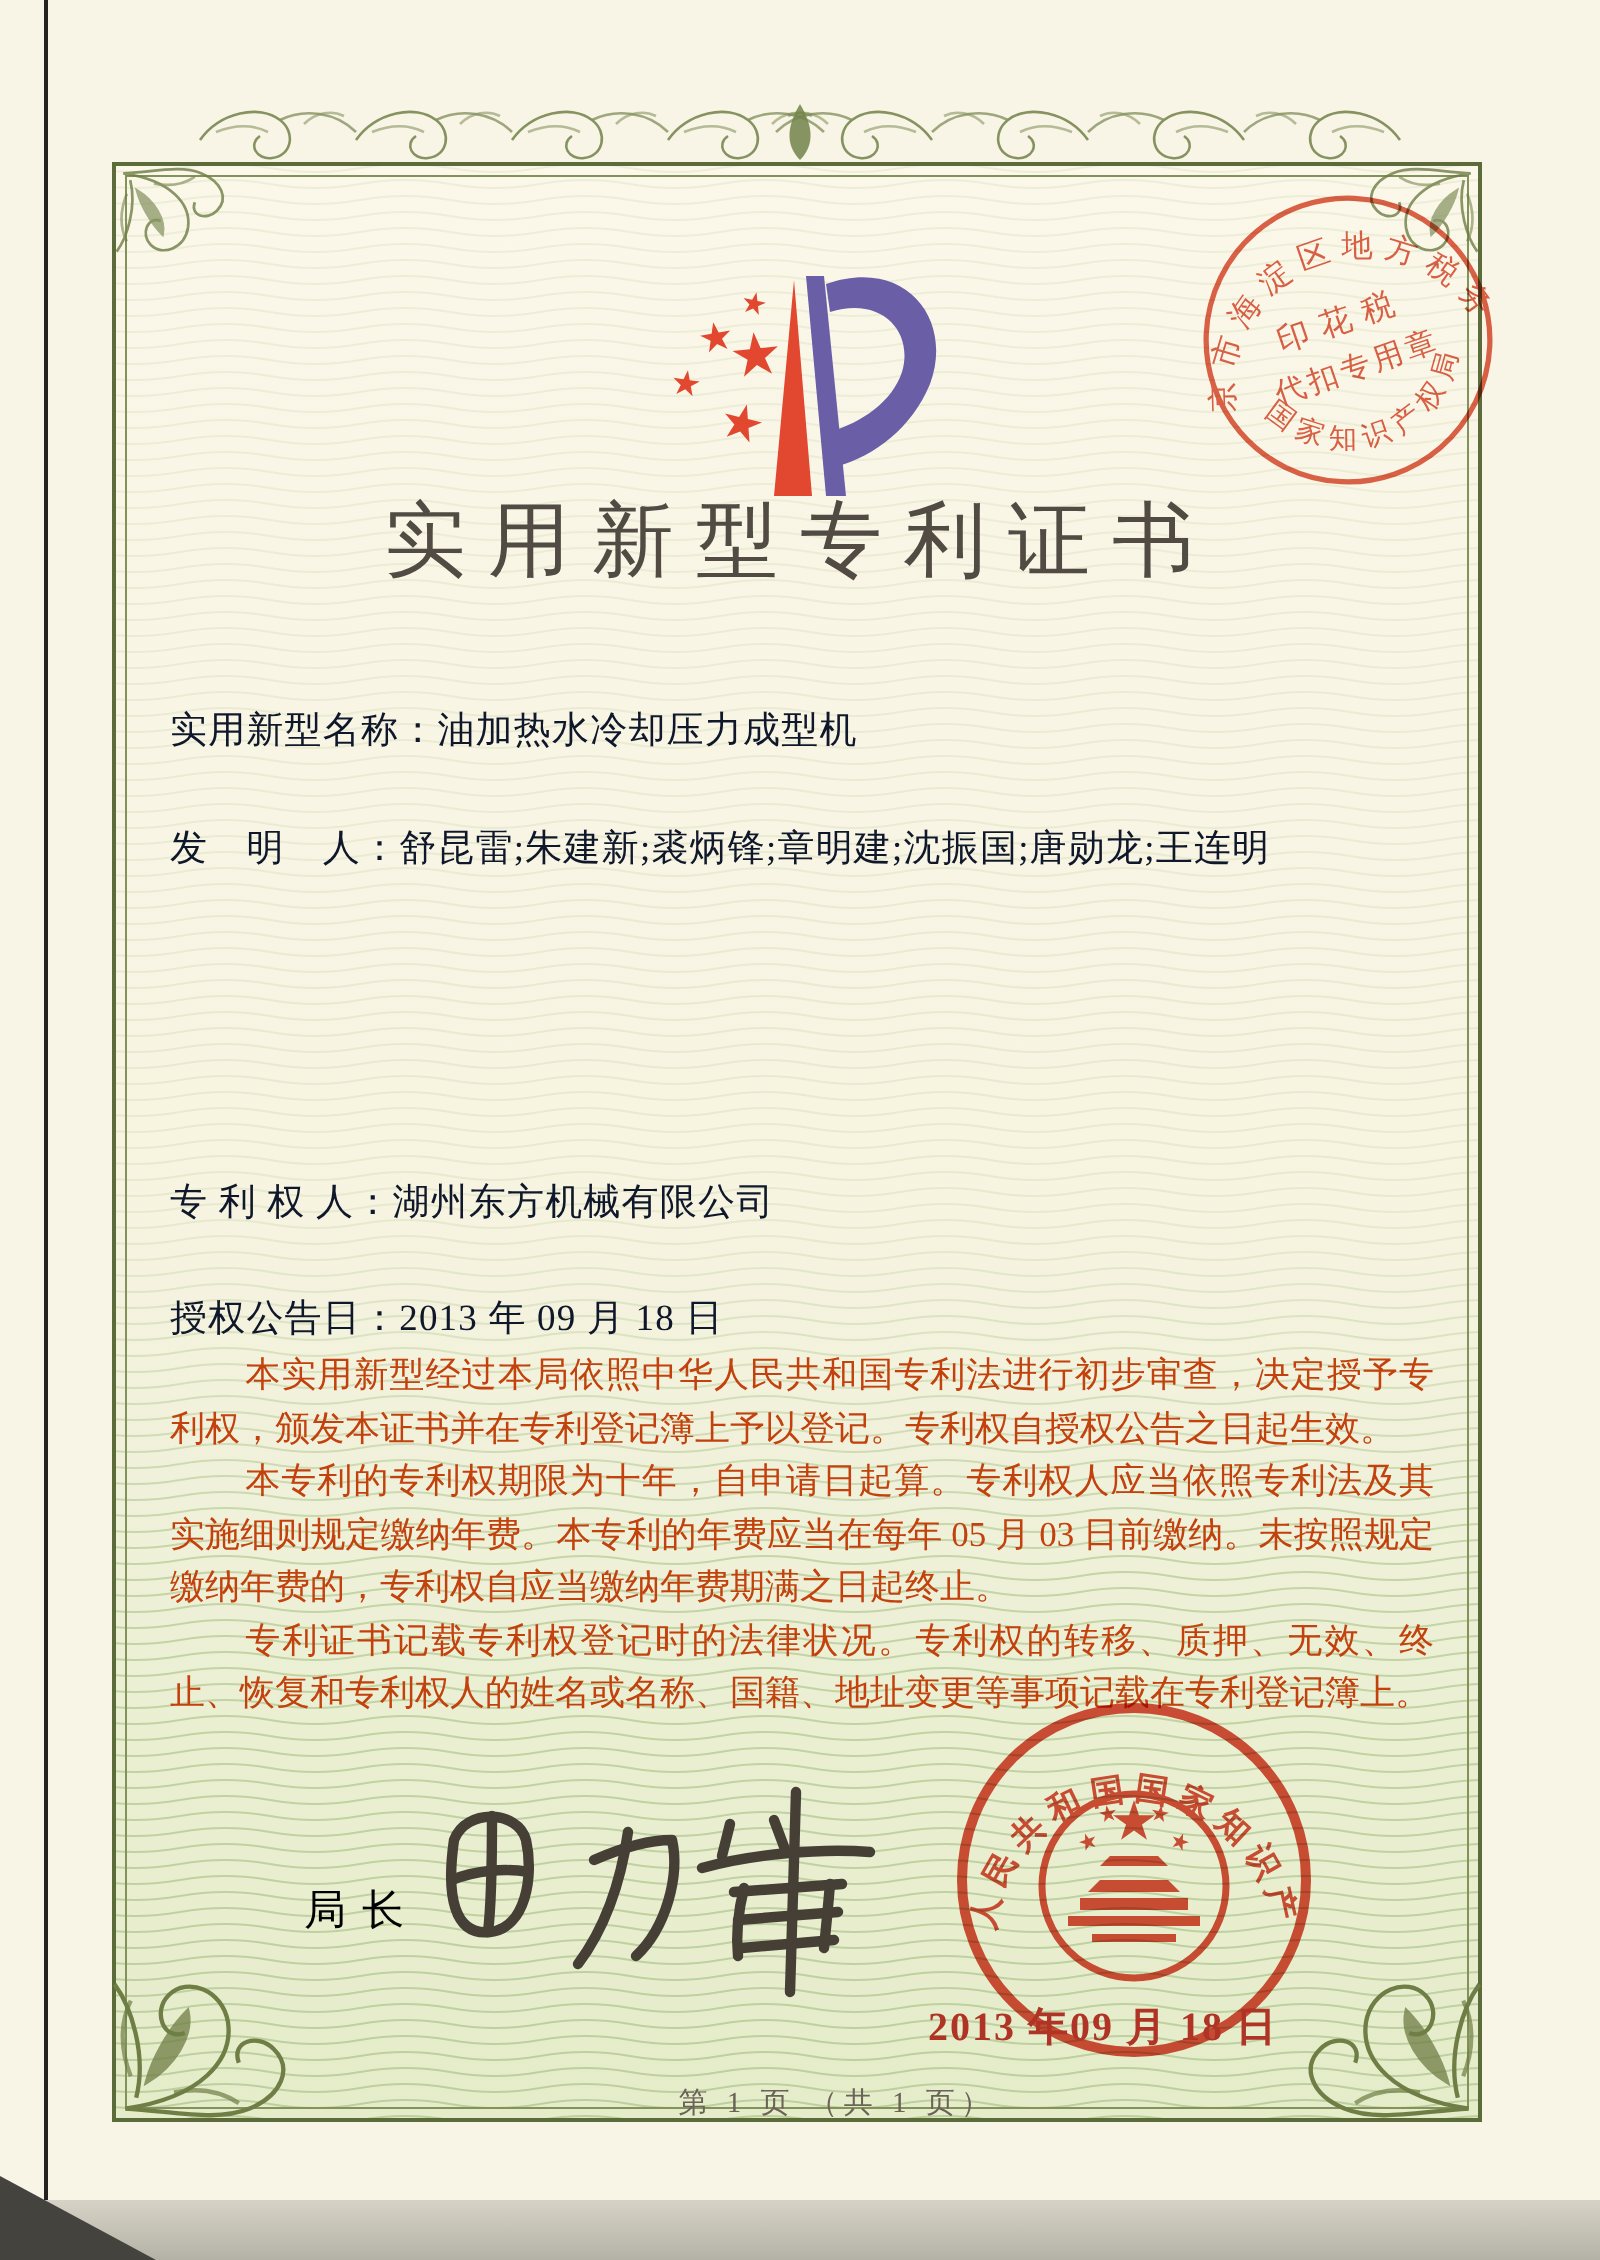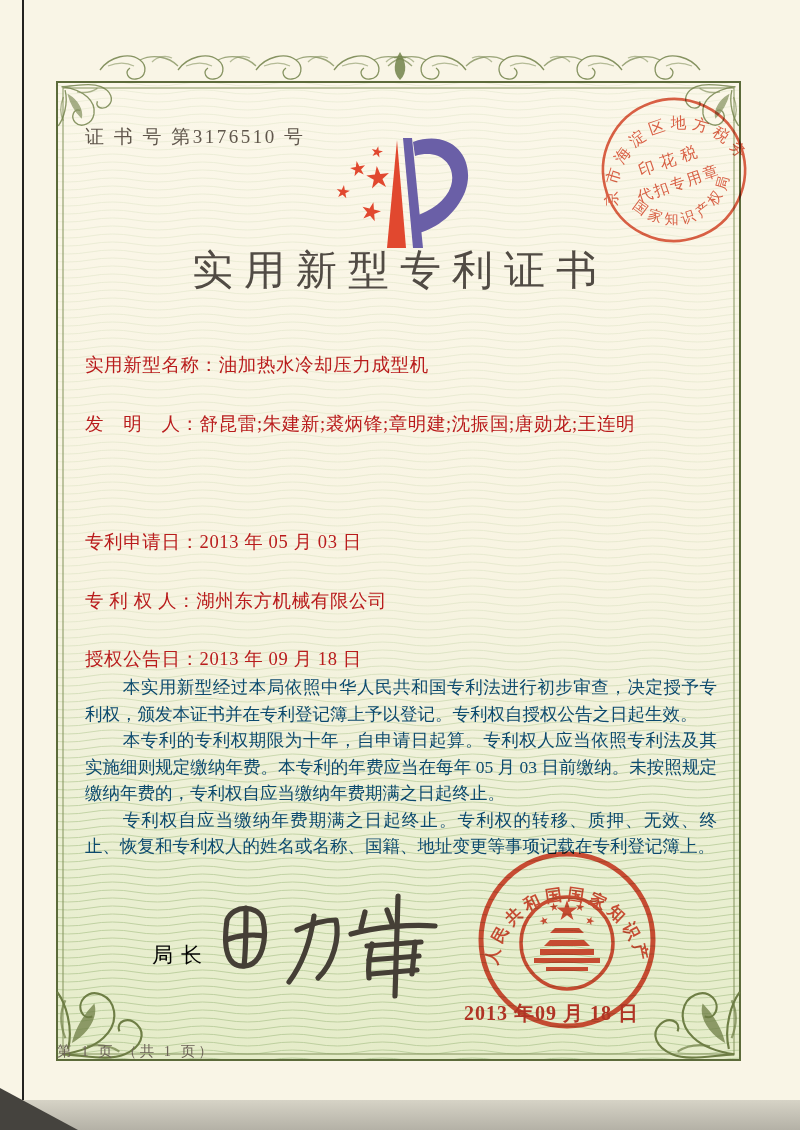--- a/index.html
+++ b/index.html
@@ -10,29 +10,29 @@
   
   #scan-left-line{left:22px;top:0;width:2px;height:1100px;background:#23221f;}
   #scan-bottom-strip{left:0;top:1100px;width:800px;height:30px;
      background:linear-gradient(#d6d3c6,#b4b1a6);}
   #scan-corner-shadow{left:0;top:1088px;width:0;height:0;
      border-bottom:42px solid #45433e;border-right:78px solid transparent;}
   
   #cert-no{left:85px;top:124px;font-size:19px;letter-spacing:2.5px;color:#5f564b;}
   #cert-title{left:0;top:243px;width:800px;text-align:center;font-size:41px;
      letter-spacing:11px;color:#514b44;font-weight:500;}
-  .field-row{left:85px;font-size:18.5px;color:#b91c1c;letter-spacing:0.6px;white-space:nowrap;}
+  .field-row{left:85px;font-size:18.5px;color:#0f172a;letter-spacing:0.6px;white-space:nowrap;}
   #paras{left:85px;top:674px;width:632px;font-size:17.5px;line-height:26.5px;
-     text-align:justify;color:#0c4a6e;}
+     text-align:justify;color:#c2410c;}
   #paras p{margin:0;text-indent:2.15em;}
   #sig-role{left:152px;top:941px;font-size:21px;letter-spacing:8px;color:#000000;}
   #seal-date{left:464px;top:1000px;font-size:20px;letter-spacing:1px;color:#b03425;
      font-weight:bold;white-space:nowrap;}
-  #page-footer{left:57px;top:1042px;width:683px;text-align:left;font-size:14.5px;
-     letter-spacing:3px;color:#6c6358;}
+  #page-footer{left:57px;top:1042px;width:683px;text-align:center;font-size:14.5px;
+     letter-spacing:3px;color:#6c6358;padding-left:20px;}
   
   #tax-stamp-svg{left:598px;top:94px;transform:rotate(-19deg);opacity:.95;mix-blend-mode:multiply;}
   #cnipa-seal-svg{left:472px;top:845px;opacity:.93;mix-blend-mode:multiply;}
   #signature-svg{left:205px;top:888px;}
   #logo-svg{left:325px;top:136px;}
   svg{display:block;}
 </style>
 </head>
 <body>
 
@@ -98,21 +98,20 @@
       <use xlink:href="#flourish" href="#flourish" transform="translate(737,1057) scale(-1.35,1.35)"></use>
       <use xlink:href="#flourish" href="#flourish" transform="translate(60,85) scale(0.85,-0.85)" opacity="0.8"></use>
       <use xlink:href="#flourish" href="#flourish" transform="translate(737,85) scale(-0.85,-0.85)" opacity="0.8"></use>
     </g>
   </svg>
 
   <div class="abs" id="scan-left-line"></div>
   <div class="abs" id="scan-bottom-strip"></div>
   <div class="abs" id="scan-corner-shadow"></div>
 
-  <div class="abs" id="cert-no">证 书 号 第3176510 号</div>
 
   <svg class="abs" id="logo-svg" width="150" height="118" viewBox="0 0 150 118" xmlns="http://www.w3.org/2000/svg">
     <defs>
       <path id="star" d="M0,-1 L0.2245,-0.309 0.951,-0.309 0.363,0.118 0.588,0.809 0,0.382 -0.588,0.809 -0.363,0.118 -0.951,-0.309 -0.2245,-0.309 Z"></path>
     </defs>
     <g fill="#e1482f">
       <use href="#star" xlink:href="#star" transform="translate(52,16) scale(6) rotate(12)"></use>
       <use href="#star" xlink:href="#star" transform="translate(33,33) scale(8) rotate(-10)"></use>
       <use href="#star" xlink:href="#star" transform="translate(18,56) scale(7) rotate(8)"></use>
       <use href="#star" xlink:href="#star" transform="translate(53,42) scale(12) rotate(-6)"></use>
@@ -144,34 +143,31 @@
   </svg>
 
   <div class="abs" id="cert-title">实用新型专利证书</div>
 
   <div class="abs field-row" style="top:352px">
     <span>实用新型名称：</span><span>油加热水冷却压力成型机</span>
   </div>
   <div class="abs field-row" style="top:411px">
     <span>发　明　人：</span><span>舒昆雷;朱建新;裘炳锋;章明建;沈振国;唐勋龙;王连明</span>
   </div>
-  <div class="abs field-row" style="top:529px">
-    <span>专利申请日：</span><span>2013 年 05 月 03 日</span>
-  </div>
   <div class="abs field-row" style="top:588px">
     <span>专 利 权 人：</span><span>湖州东方机械有限公司</span>
   </div>
   <div class="abs field-row" style="top:646px">
     <span>授权公告日：</span><span>2013 年 09 月 18 日</span>
   </div>
 
   <div class="abs" id="paras">
     <p>本实用新型经过本局依照中华人民共和国专利法进行初步审查，决定授予专利权，颁发本证书并在专利登记簿上予以登记。专利权自授权公告之日起生效。</p>
     <p>本专利的专利权期限为十年，自申请日起算。专利权人应当依照专利法及其实施细则规定缴纳年费。本专利的年费应当在每年 05 月 03 日前缴纳。未按照规定缴纳年费的，专利权自应当缴纳年费期满之日起终止。</p>
-    <p>专利权自应当缴纳年费期满之日起终止。专利权的转移、质押、无效、终止、恢复和专利权人的姓名或名称、国籍、地址变更等事项记载在专利登记簿上。</p>
+    <p>专利证书记载专利权登记时的法律状况。专利权的转移、质押、无效、终止、恢复和专利权人的姓名或名称、国籍、地址变更等事项记载在专利登记簿上。</p>
   </div>
 
   <div class="abs" id="sig-role">局长</div>
   <svg class="abs" id="signature-svg" width="235" height="115" viewBox="0 0 235 115" xmlns="http://www.w3.org/2000/svg">
     <title>田力普</title>
     <g fill="none" stroke="#453f36" stroke-width="5.2" stroke-linecap="round" stroke-linejoin="round">
 
       <path d="M22,32 C18,60 22,80 40,78 C58,76 62,50 58,32 C54,17 28,16 22,32 Z"></path>
       <path d="M21,52 C33,47 48,46 59,48"></path>
       <path d="M41,20 C41,40 41,62 39,78"></path>

